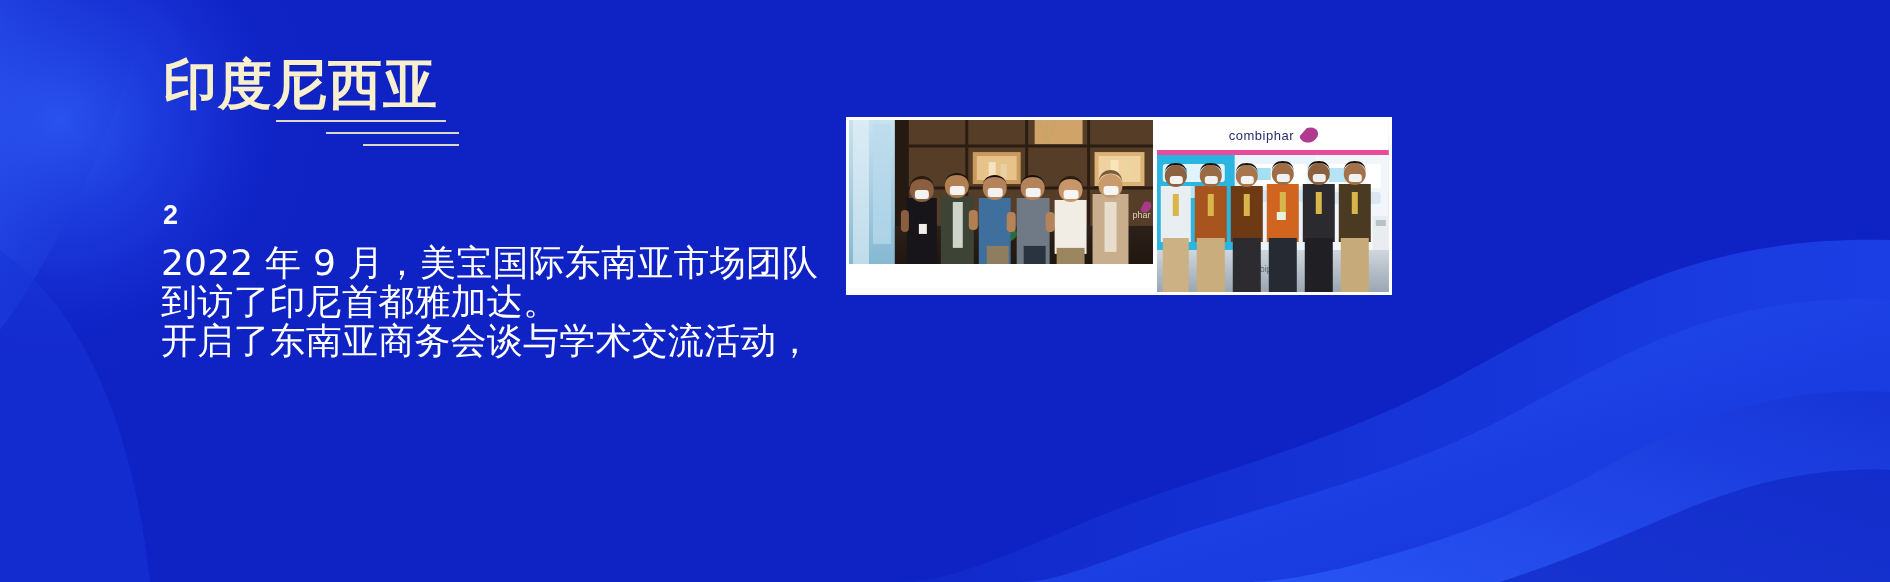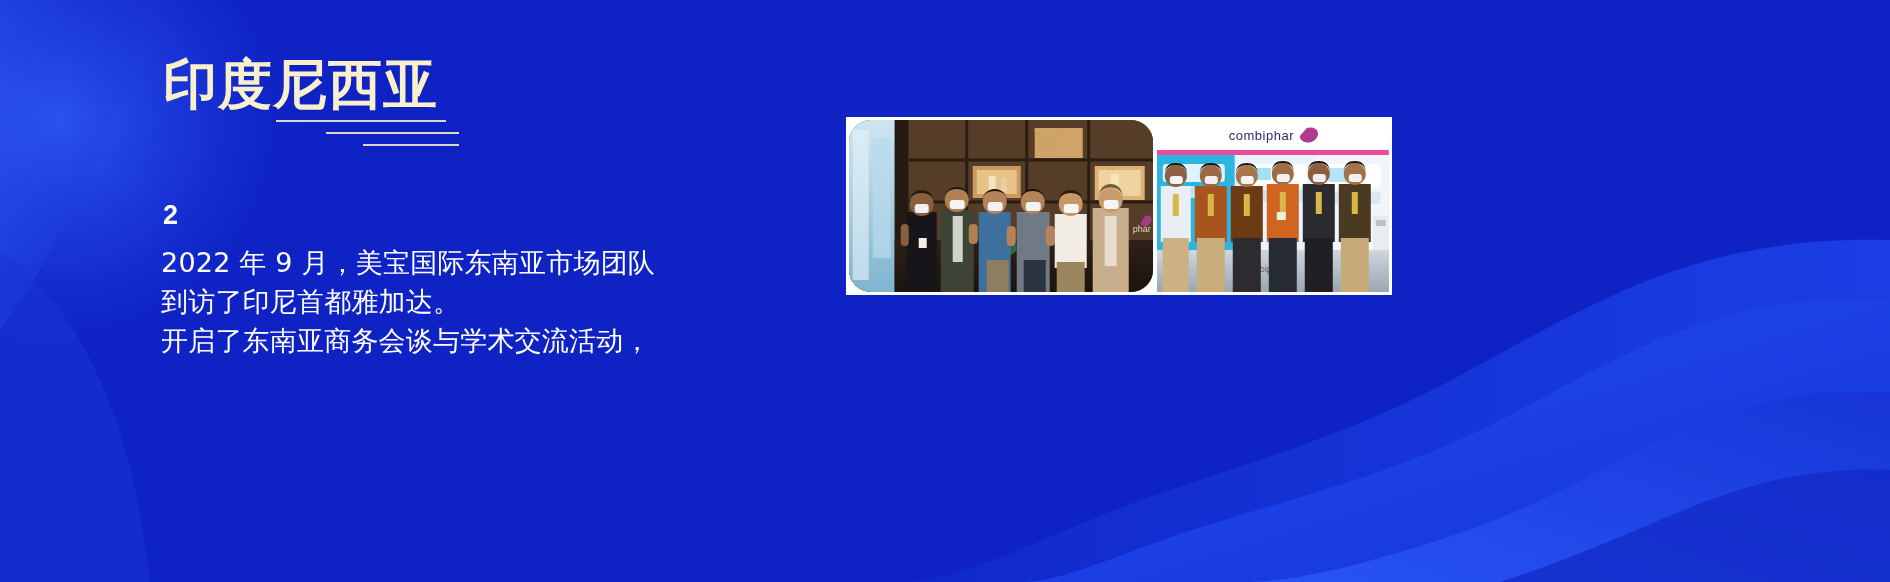--- a/index.html
+++ b/index.html
@@ -50,38 +50,38 @@
   .item-number{
     position:absolute;left:163px;top:200px;
     color:#FFFFFF;font-size:27px;line-height:30px;font-weight:700;
     font-family:"Liberation Sans","DejaVu Sans",sans-serif;
     letter-spacing:.5px;
   }
 
   .body-copy{
     position:absolute;left:161px;top:243px;width:600px;
     color:#FFFFFF;
-    font-size:27px;line-height:39px;
+    font-size:36px;line-height:39px;
     font-family:"DejaVu Sans","Liberation Sans",sans-serif;
     font-weight:400;
     letter-spacing:.2px;
   }
   .body-copy div{display:block;white-space:nowrap;}
 
   
   .photo-frame{
     position:absolute;left:846px;top:117px;width:546px;height:178px;
     background:#FFFFFF;
     padding:3px;
     box-sizing:border-box;
     display:flex;
     gap:4px;
   }
   .photo{position:relative;overflow:hidden;background:#86efac;}
-  .photo.p1{width:305px;height:172px;border-radius:22px;}
+  .photo.p1{width:305px;height:144px;}
   .photo.p2{width:232px;height:172px;}
   .photo svg{display:block;width:100%;height:100%;}
 </style>
 </head>
 <body>
 
 <div id="stage">
 
   <div class="bg-layer">
     <svg class="bg-svg" viewBox="0 0 1890 582" preserveAspectRatio="none">

